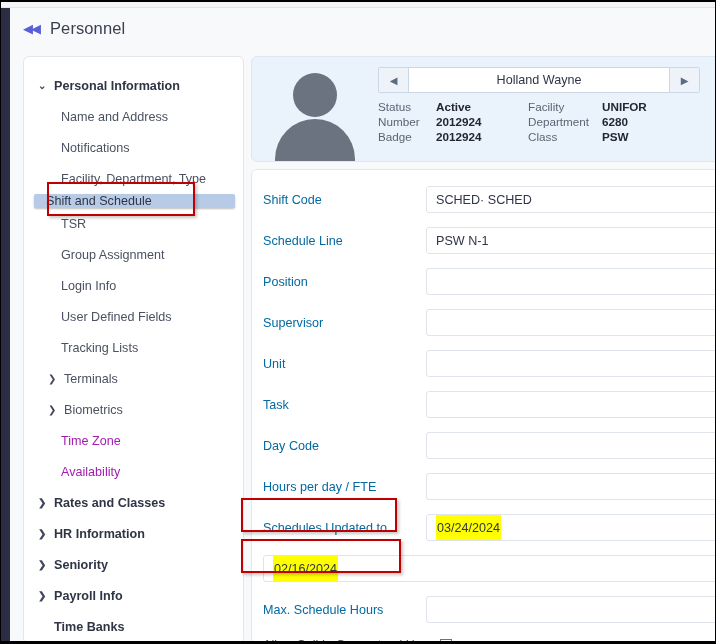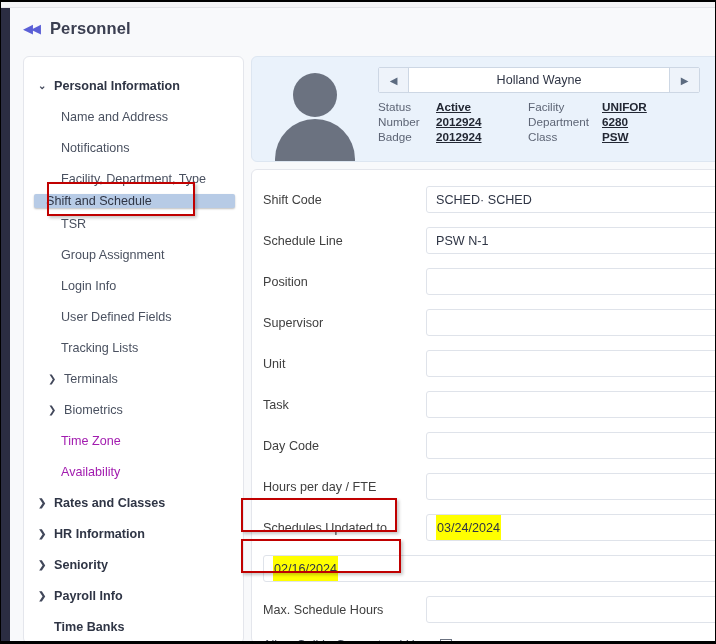--- a/index.html
+++ b/index.html
@@ -65,21 +65,21 @@
     display: flex; align-items: center; justify-content: center;
     color: #5a5fd6;
     font-size: 13px;
     letter-spacing: -2px;
     cursor: pointer;
     user-select: none;
   }
   #page-title {
     margin-left: 6px;
     font-size: 16.5px;
-    font-weight: bold;
+    font-weight: normal;
     color: #3b3f51;
     letter-spacing: .1px;
   }
 
   
   #sidebar-card {
     position: absolute;
     left: 13px; top: 48px;
     width: 221px; height: 588px;
     background: #ffffff;
@@ -198,21 +198,21 @@
     background: #ffffff;
   }
   #meta-grid {
     margin-top: 7px;
     display: grid;
     grid-template-columns: 58px 92px 74px auto;
     row-gap: 2px;
     font-size: 11.7px;
   }
   .meta-k { color: #5d6575; }
-  .meta-v { color: #222733; font-weight: bold; text-decoration: underline; }
+  .meta-v { color: #222733; font-weight: bold; }
 
   
   #form-card {
     position: absolute;
     left: 241px; top: 161px;
     width: 470px; height: 475px;
     background: #ffffff;
     border: 1px solid #e4e6ec;
     border-radius: 6px;
     overflow: hidden;
@@ -221,21 +221,21 @@
   .form-row {
     display: flex;
     align-items: center;
     height: 41px;
     padding: 0 0 0 11px;
   }
   .form-label {
     width: 163px;
     flex: 0 0 auto;
     font-size: 12.6px;
-    color: #404040;
+    color: #0369a1;
     white-space: nowrap;
   }
   .form-input {
     flex: 1 1 auto;
     height: 27px;
     border: 1px solid #dfe3ea;
     border-radius: 3px;
     background: #ffffff;
     display: flex;
     align-items: center;

